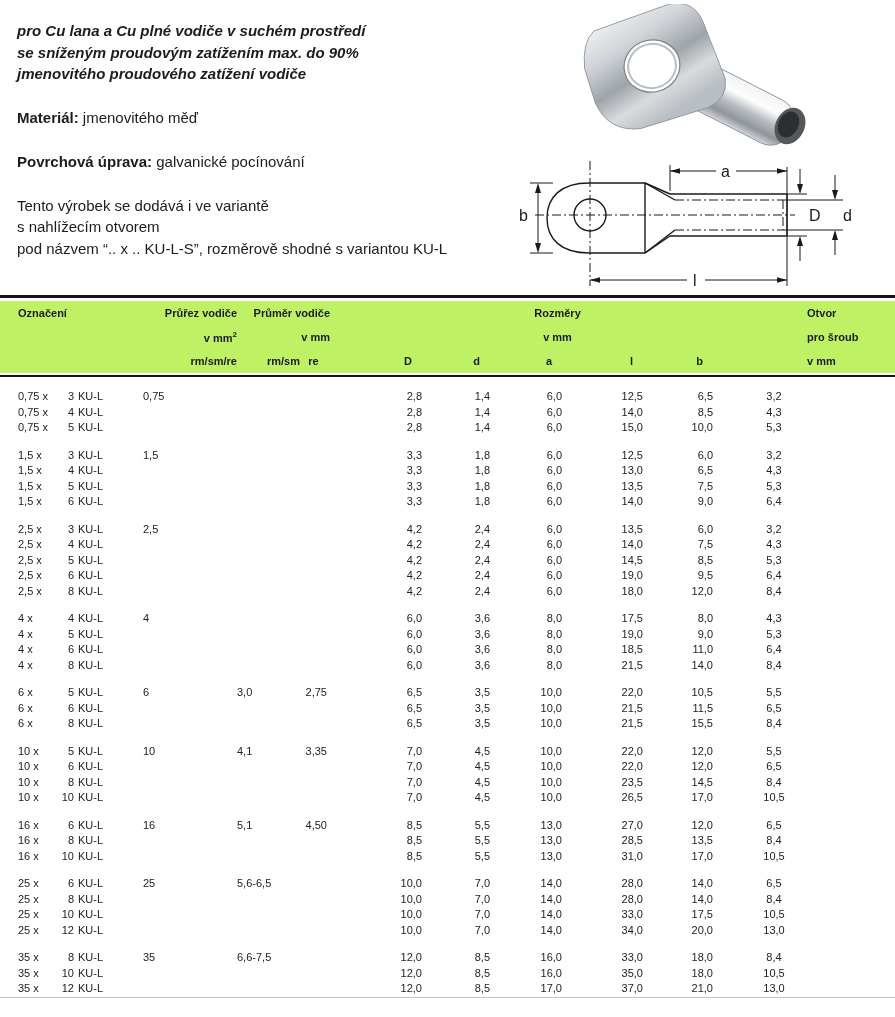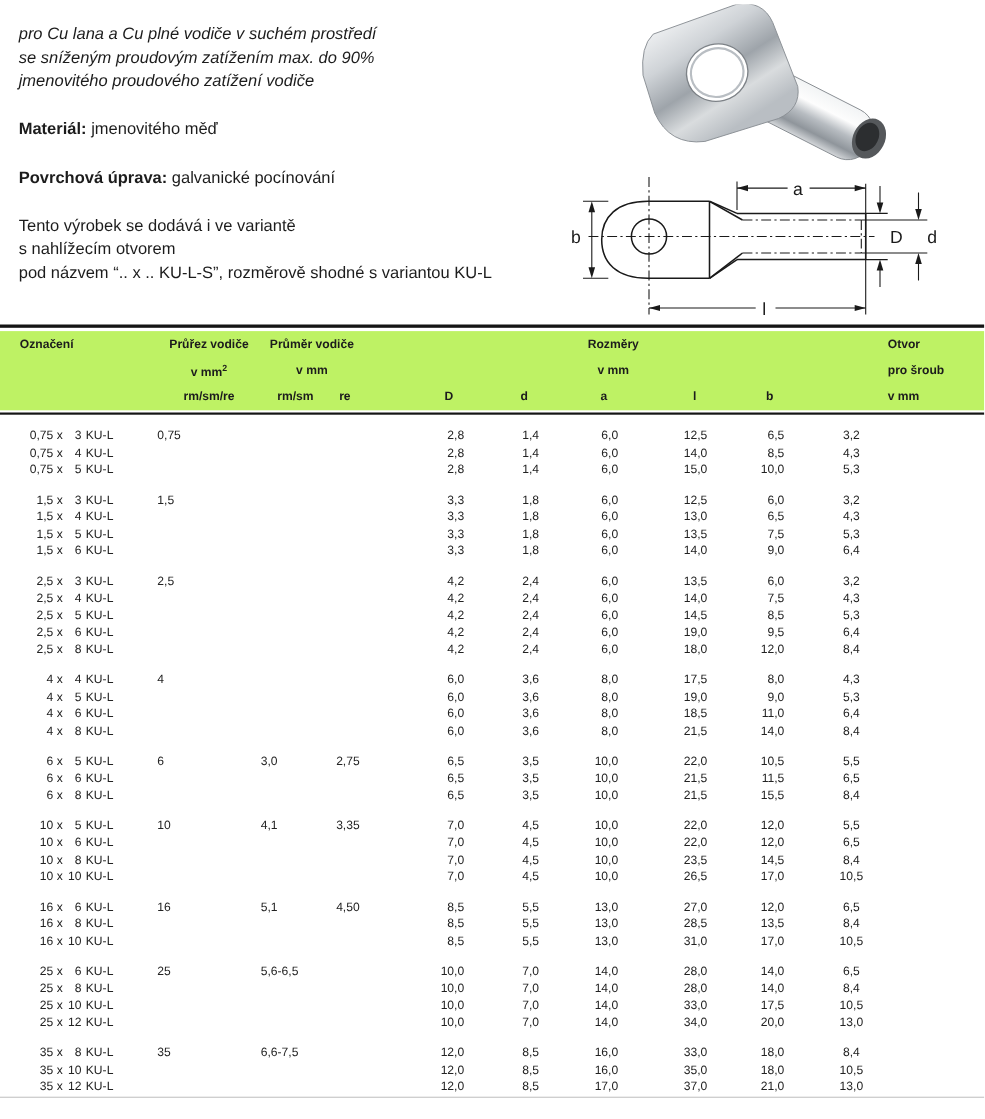--- a/index.html
+++ b/index.html
@@ -1,48 +1,48 @@
 <!DOCTYPE html>
 <html><head>
 <meta charset="utf-8">
 <style>
   html,body{margin:0;padding:0;background:#fff;}
   .page{position:relative;width:895px;height:1017px;background:#fff;overflow:hidden;
         font-family:"Liberation Sans",sans-serif;color:#1c1c1c;}
   
   .intro{position:absolute;left:17px;top:20px;width:500px;font-size:15px;line-height:21.5px;}
-  .intro .usage{font-style:italic;}
+  .intro .usage{font-style:italic;font-weight:bold;}
   .intro .spacer-s{height:22px;}
   .intro .spacer-m{height:23px;}
   .lbl{font-weight:bold;}
   
   .photo{position:absolute;left:552px;top:4px;width:292px;height:148px;}
   .drawing{position:absolute;left:503px;top:153px;width:390px;height:142px;}
   
   .tablewrap{position:absolute;left:0;top:295px;width:895px;}
   .rule-thick{height:3px;background:#151515;}
   .rule-gap{height:3px;}
   .rule-thin{height:2px;background:#151515;margin-top:2px;}
   .band{background:#bef264;}
   table{border-collapse:collapse;table-layout:fixed;width:895px;}
   col.w1{width:143px}col.w2{width:94px}col.w3{width:63px}col.w4{width:30px}
   col.w5{width:92px}col.w6{width:68px}col.w7{width:72px}col.w8{width:81px}
   col.w9{width:70px}col.w10{width:182px}
   .hdr td{font-size:11px;font-weight:bold;height:24px;padding:0;white-space:nowrap;vertical-align:middle;}
   .hdr .h1{text-align:left;padding-left:18px;}
-  .hdr .hl{text-align:center;}
+  .hdr .hl{text-align:right;}
   .hdr .hdim{text-align:center;padding-left:72px;}
   .hdr .hre{text-align:center;padding-right:3px;}
   .hdr .hletter{text-align:right;padding-right:10px;}
   .hdr .h10{text-align:left;padding-left:94px;}
   .hdr sup{font-size:8px;}
   .body-table td{font-size:11px;height:15.5px;line-height:15px;padding:0;white-space:nowrap;color:#222;}
   .body-table .gap td{height:12px;}
   td.c1{text-align:left;padding-left:18px;}
-  td.c1 .sz{display:inline-block;width:39px;text-align:right;}
+  td.c1 .sz{display:inline-block;width:39px;}
   td.c1 .nm{display:inline-block;width:17px;text-align:right;}
   td.c1 .tp{padding-left:4px;}
   td.c2,td.c3{text-align:left;}
   td.c4{text-align:right;padding-right:3px;}
   td.c5,td.c6,td.c7,td.c8,td.c9{text-align:right;}
   td.c10{text-align:center;padding-right:60px;}
   .rule-bottom{height:1px;background:#c4c4c4;margin-top:0;}
 </style>
 </head>
 <body>

